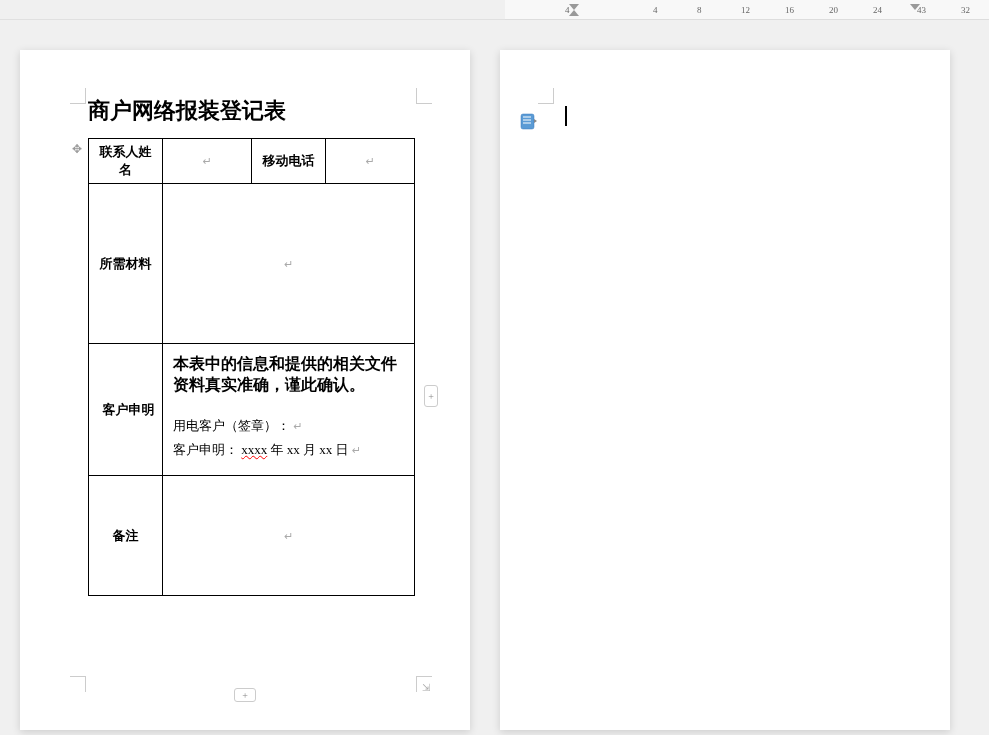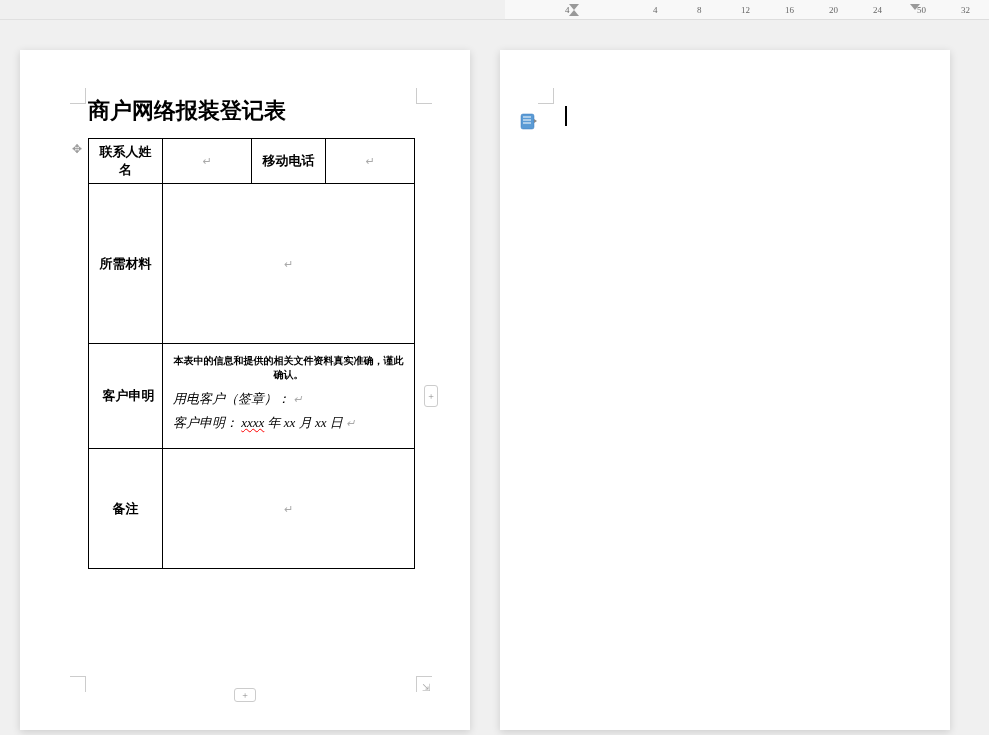--- a/index.html
+++ b/index.html
@@ -126,29 +126,28 @@
     .row-medium td {
       height: 100px;
       padding-left: 12px;
     }
     .declaration-cell {
       text-align: left !important;
       padding: 10px 10px !important;
       vertical-align: top !important;
     }
     .declaration-small {
-      font-size: 10px;
+      font-size: 16px;
       font-weight: bold;
-      margin-bottom: 8px;
-      text-align: center;
+      margin-bottom: 21px;
+      text-align: left;
     }
     .declaration-line {
       font-size: 13px;
       margin-bottom: 6px;
-      font-style: italic;
     }
     .red-wavy {
       text-decoration: underline wavy red;
       text-decoration-thickness: 1px;
     }
     .para-mark {
       color: #aaa;
       font-size: 11px;
     }
     .table-anchor {
@@ -236,21 +235,21 @@
   <div class="ruler-marker up" style="left:64px;"></div>
   <div class="ruler-marker down" style="left:405px;"></div>
   <div class="ruler-tick">4</div>
   <div class="ruler-tick"></div>
   <div class="ruler-tick">4</div>
   <div class="ruler-tick">8</div>
   <div class="ruler-tick">12</div>
   <div class="ruler-tick">16</div>
   <div class="ruler-tick">20</div>
   <div class="ruler-tick">24</div>
-  <div class="ruler-tick">50</div>
+  <div class="ruler-tick">43</div>
   <div class="ruler-tick">32</div>
 
   <div class="ruler-tick"></div>
 
 </div>
 
 <div class="pages-container">
 
   <div class="page page1">
     <div class="corner-mark corner-tl"></div>

